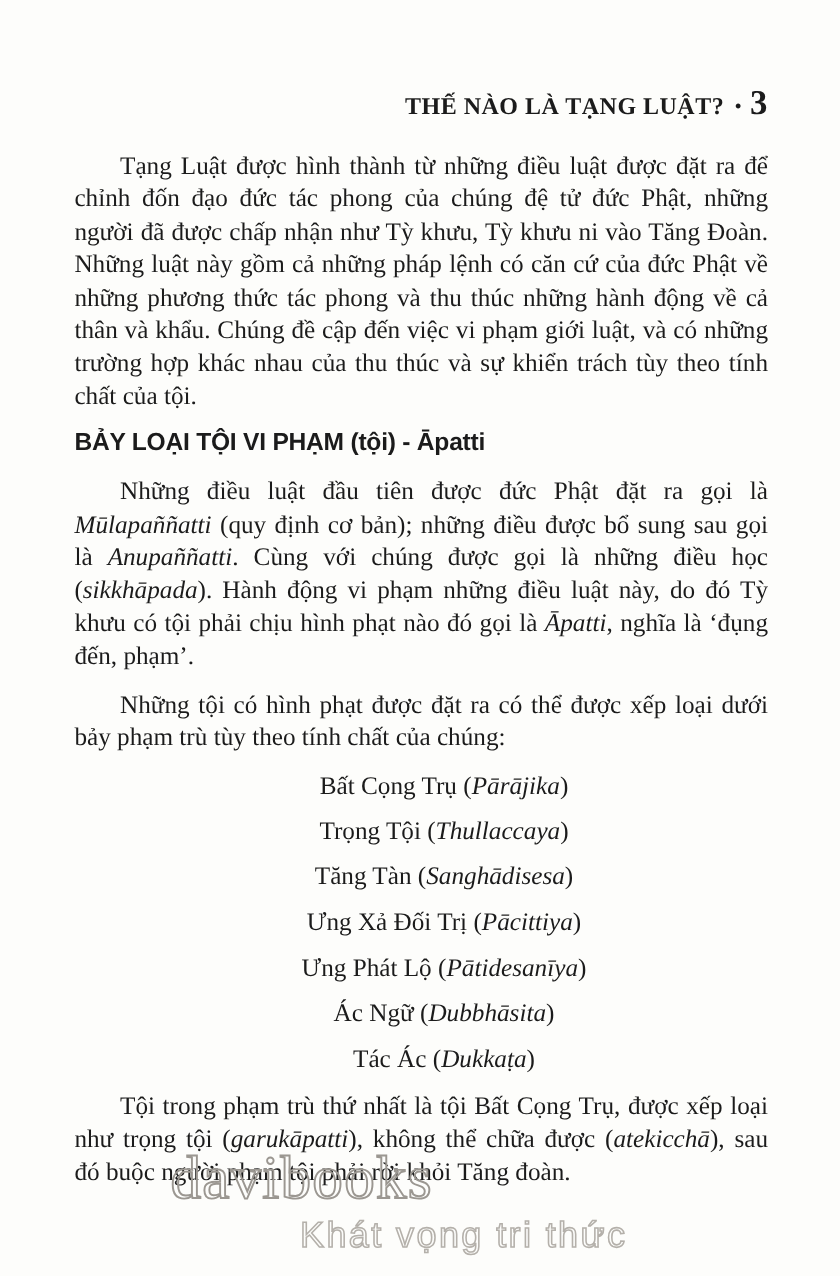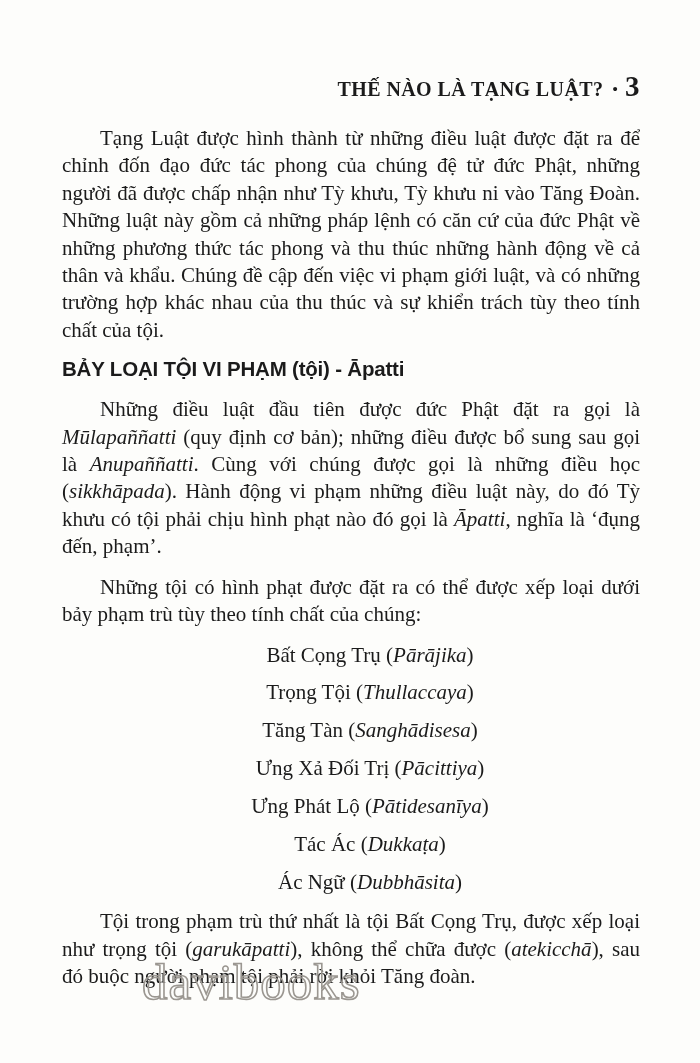--- a/index.html
+++ b/index.html
@@ -100,23 +100,24 @@
   <p class="para"><span>Những điều luật đầu tiên được đức Phật đặt ra gọi là </span><span class="it">Mūlapaññatti</span><span> (quy định cơ bản); những điều được bổ sung sau gọi là </span><span class="it">Anupaññatti</span><span>. Cùng với chúng được gọi là những điều học (</span><span class="it">sikkhāpada</span><span>). Hành động vi phạm những điều luật này, do đó Tỳ khưu có tội phải chịu hình phạt nào đó gọi là </span><span class="it">Āpatti</span><span>, nghĩa là ‘đụng đến, phạm’.</span></p>
 
   <p class="para"><span>Những tội có hình phạt được đặt ra có thể được xếp loại dưới bảy phạm trù tùy theo tính chất của chúng:</span></p>
 
   <div class="offense-list">
     <p class="offense"><span>Bất Cọng Trụ (</span><span class="it">Pārājika</span><span>)</span></p>
     <p class="offense"><span>Trọng Tội (</span><span class="it">Thullaccaya</span><span>)</span></p>
     <p class="offense"><span>Tăng Tàn (</span><span class="it">Sanghādisesa</span><span>)</span></p>
     <p class="offense"><span>Ưng Xả Đối Trị (</span><span class="it">Pācittiya</span><span>)</span></p>
     <p class="offense"><span>Ưng Phát Lộ (</span><span class="it">Pātidesanīya</span><span>)</span></p>
+    <p class="offense"><span>Ác Ngữ (</span><span class="it">Dubbhāsita</span><span>)</span></p>
     <p class="offense"><span>Tác Ác (</span><span class="it">Dukkaṭa</span><span>)</span></p>
-    <p class="offense"><span>Ác Ngữ (</span><span class="it">Dubbhāsita</span><span>)</span></p>
   </div>
 
   <p class="para"><span>Tội trong phạm trù thứ nhất là tội Bất Cọng Trụ, được xếp loại như trọng tội (</span><span class="it">garukāpatti</span><span>), không thể chữa được (</span><span class="it">atekicchā</span><span>), sau đó buộc người phạm tội phải rời khỏi Tăng đoàn.</span></p>
 
   <div class="watermark">
     <div class="wm-logo">davibooks</div>
+    <div class="wm-tagline">Khát vọng tri thức</div>
   </div>
 
 </div>
 
 </body></html>

